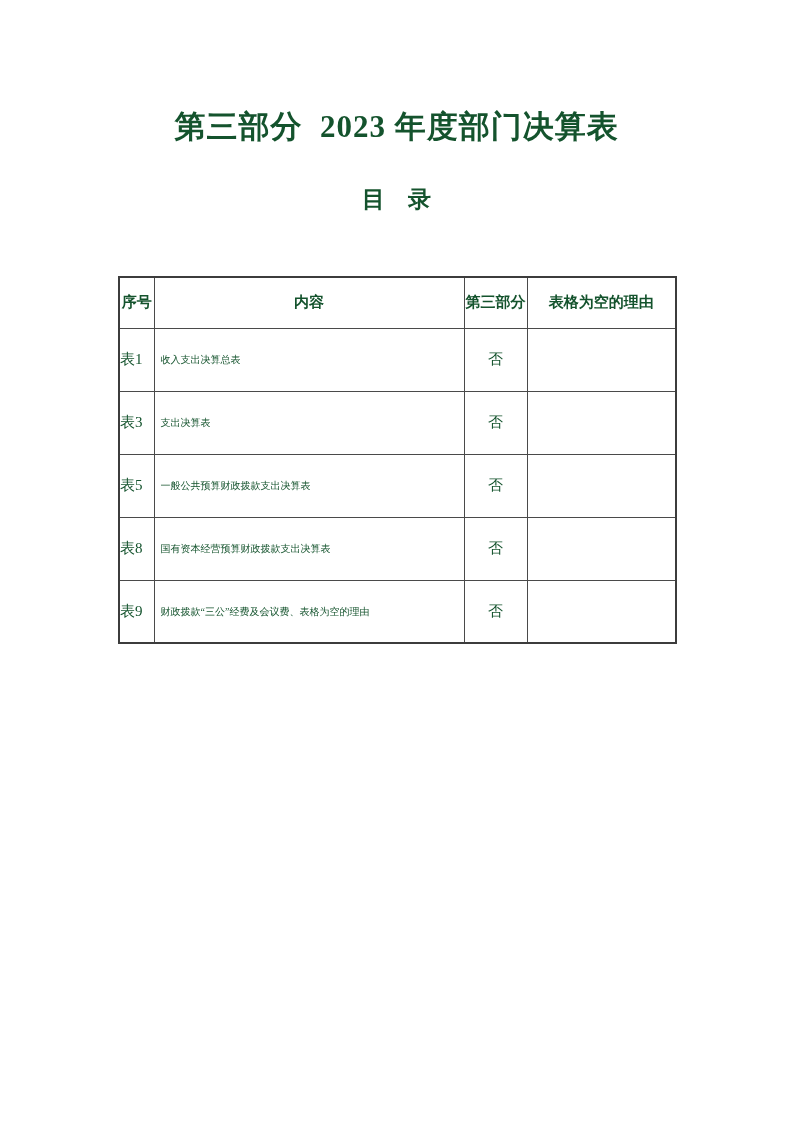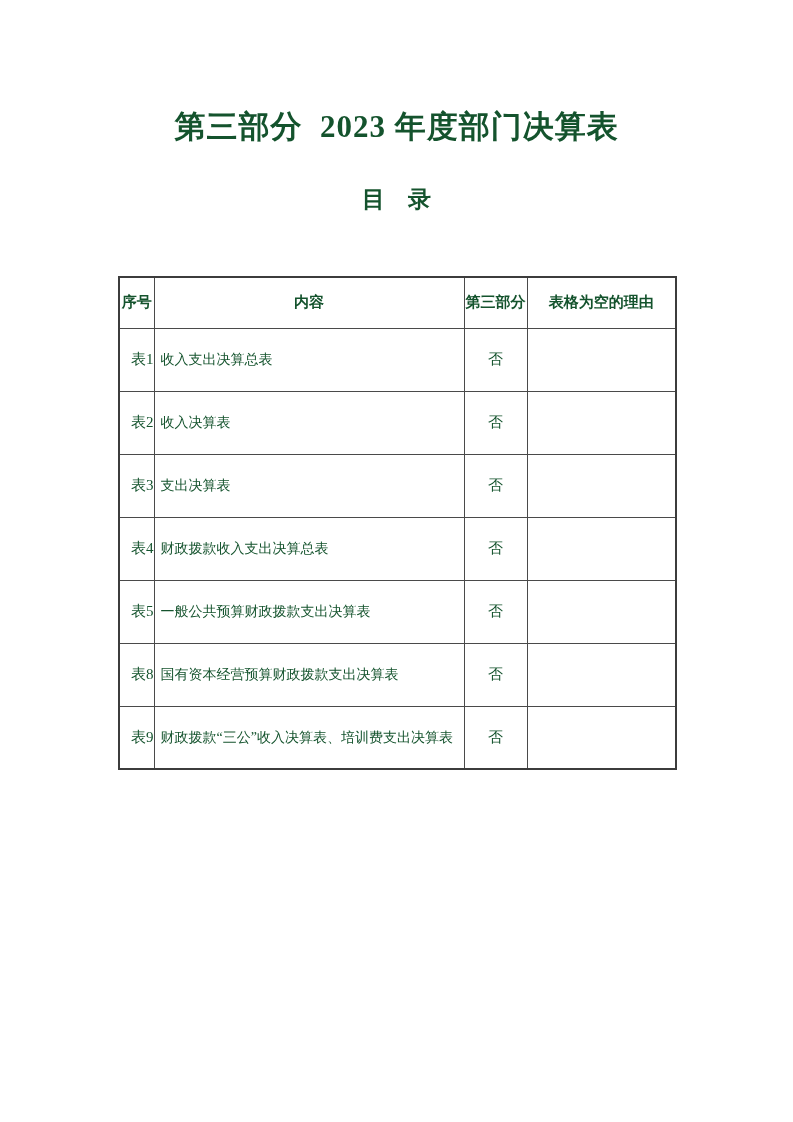--- a/index.html
+++ b/index.html
@@ -65,25 +65,25 @@
   }
   .toc-table th {
     font-family: "Liberation Sans", "DejaVu Sans", sans-serif;
     font-size: 15px;
     font-weight: bold;
     text-align: center;
     padding: 0;
   }
   .c-no {
     font-size: 15px;
-    text-align: right;
+    text-align: left;
     padding: 0;
   }
   .c-content {
-    font-size: 14px;
+    font-size: 10px;
     text-align: left;
     padding: 0 2px 0 6px;
     line-height: 21px;
   }
   .c-empty {
     font-size: 15px;
     text-align: center;
     padding: 0;
   }
   .c-reason {
@@ -118,51 +118,39 @@
       </tr>
     </thead>
     <tbody>
       <tr>
         <td class="c-no">表1</td>
         <td class="c-content">收入支出决算总表</td>
         <td class="c-empty">否</td>
         <td class="c-reason"></td>
       </tr>
       <tr>
-        <td class="c-no">表2</td>
-        <td class="c-content">收入决算表</td>
-        <td class="c-empty">否</td>
-        <td class="c-reason"></td>
-      </tr>
-      <tr>
         <td class="c-no">表3</td>
         <td class="c-content">支出决算表</td>
-        <td class="c-empty">否</td>
-        <td class="c-reason"></td>
-      </tr>
-      <tr>
-        <td class="c-no">表4</td>
-        <td class="c-content">财政拨款收入支出决算总表</td>
         <td class="c-empty">否</td>
         <td class="c-reason"></td>
       </tr>
       <tr>
         <td class="c-no">表5</td>
         <td class="c-content">一般公共预算财政拨款支出决算表</td>
         <td class="c-empty">否</td>
         <td class="c-reason"></td>
       </tr>
       <tr>
         <td class="c-no">表8</td>
         <td class="c-content">国有资本经营预算财政拨款支出决算表</td>
         <td class="c-empty">否</td>
         <td class="c-reason"></td>
       </tr>
       <tr>
         <td class="c-no">表9</td>
-        <td class="c-content">财政拨款“三公”收入决算表、培训费支出决算表</td>
+        <td class="c-content">财政拨款“三公”经费及会议费、表格为空的理由</td>
         <td class="c-empty">否</td>
         <td class="c-reason"></td>
       </tr>
     </tbody>
   </table>
 
 </div>
 
 </body></html>

